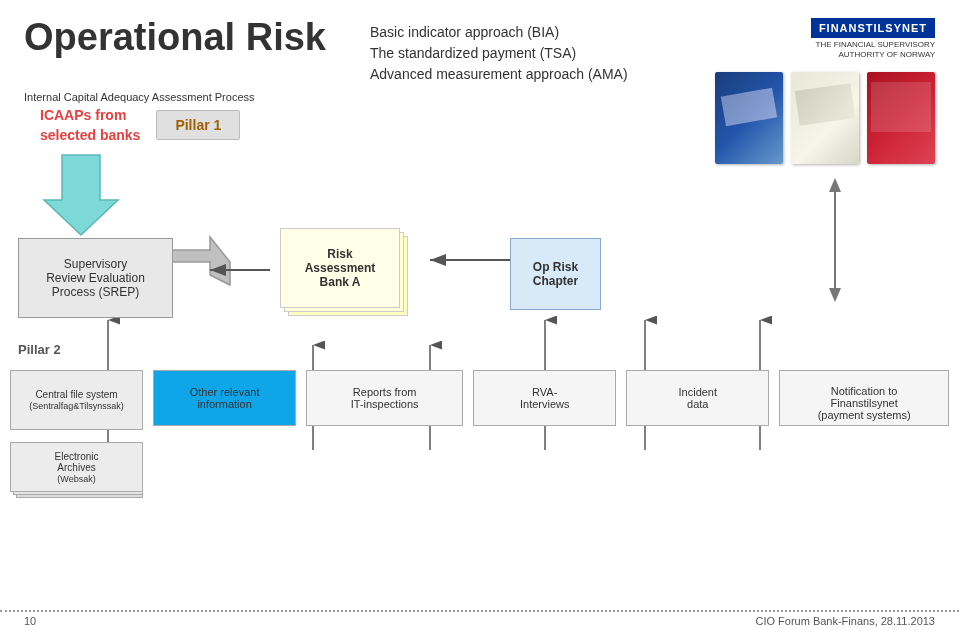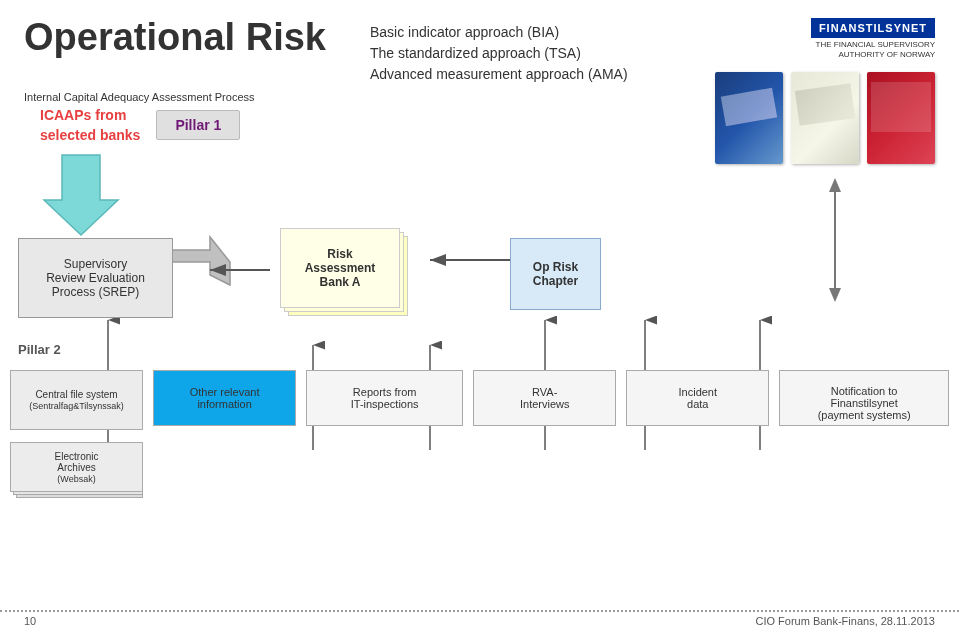--- a/index.html
+++ b/index.html
@@ -76,21 +76,21 @@
       color: #e84040;
       font-weight: bold;
       line-height: 1.3;
       margin-left: 16px;
     }
     .pillar1-box {
       background: #e0e0e0;
       border: 1px solid #bbb;
       padding: 6px 18px;
       font-size: 14px;
-      color: #701a75;
+      color: #a16207;
       font-weight: bold;
       border-radius: 2px;
     }
 
     
     .books-row {
       position: absolute;
       top: 72px;
       right: 24px;
       display: flex;
@@ -193,21 +193,21 @@
 
   </style>
 </head>
 <body>
 
 <div class="header">
   <div style="display:flex; align-items:flex-start; gap:24px;">
     <div class="title-main">Operational Risk</div>
     <div class="approaches">
       <div>Basic indicator approach (BIA)</div>
-      <div>The standardized approach (TSA)</div>
+      <div>The standardized payment (TSA)</div>
       <div>Advanced measurement approach (AMA)</div>
     </div>
   </div>
   <div class="logo-area">
     <div class="logo-box">FINANSTILSYNET</div>
     <div class="logo-sub">
       <div>THE FINANCIAL SUPERVISORY</div>
       <div>AUTHORITY OF NORWAY</div>
     </div>
   </div>

